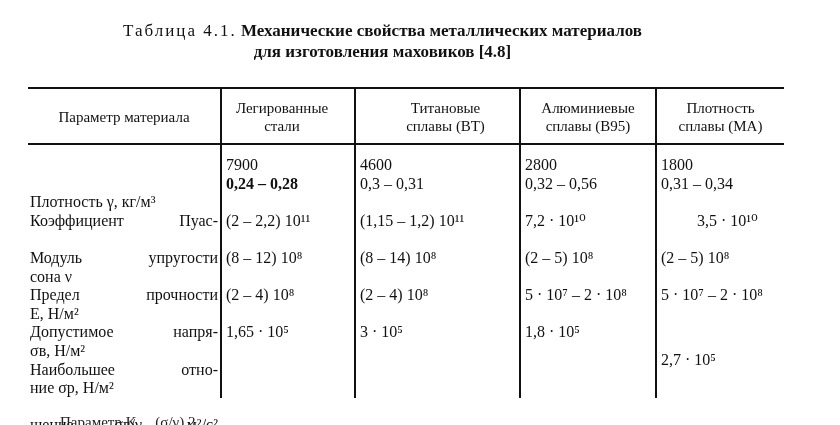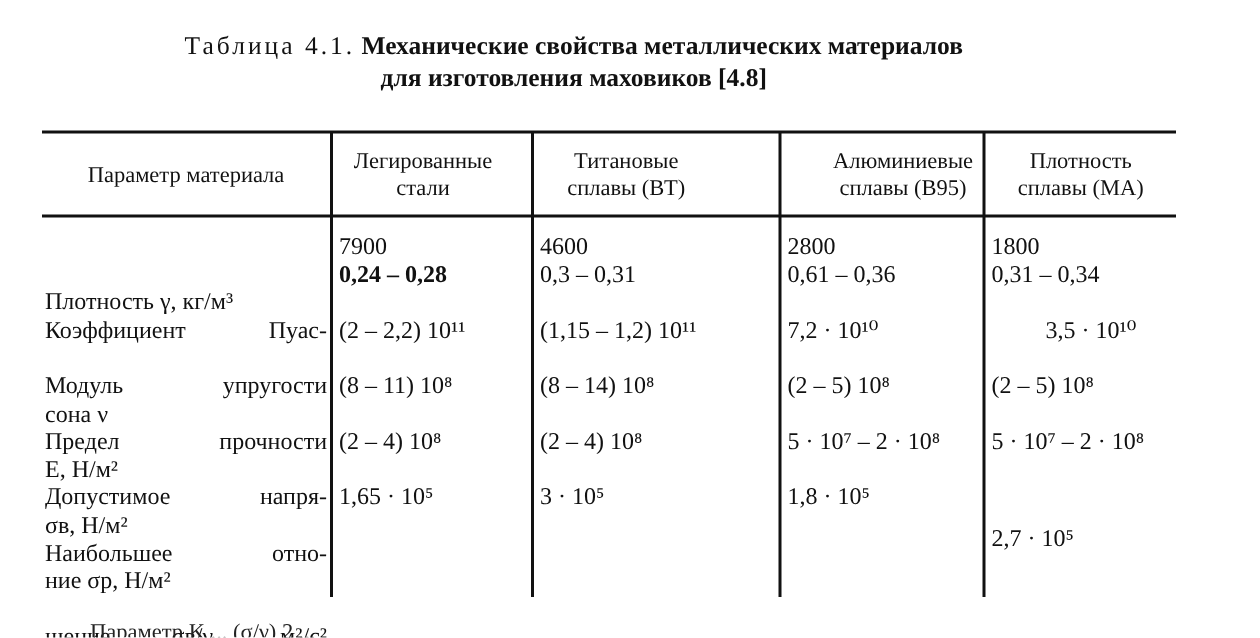--- a/index.html
+++ b/index.html
@@ -53,27 +53,27 @@
 
 <div class="hdr" style="left:28px; width:192px;">
   <div><span>Параметр материала</span></div>
 </div>
 <div class="hdr" style="left:222px; width:120px;">
   <div>
     <div>Легированные</div>
     <div>стали</div>
   </div>
 </div>
-<div class="hdr" style="left:340px; width:155px;">
+<div class="hdr" style="left:368px; width:155px;">
   <div>
     <div>Титановые</div>
     <div>сплавы (ВТ)</div>
   </div>
 </div>
-<div class="hdr" style="left:535px; width:134px;">
+<div class="hdr" style="left:521px; width:134px;">
   <div>
     <div>Алюминиевые</div>
     <div>сплавы (В95)</div>
   </div>
 </div>
 <div class="hdr" style="left:657px; width:127px;">
   <div>
     <div>Плотность</div>
     <div>сплавы (МА)</div>
   </div>
@@ -104,29 +104,29 @@
   
 </div>
 
 <div class="cell-text val" style="top:156px; left:226px;">7900</div>
 <div class="cell-text val" style="top:156px; left:360px;">4600</div>
 <div class="cell-text val" style="top:156px; left:525px;">2800</div>
 <div class="cell-text val" style="top:156px; left:661px;">1800</div>
 
 <div class="cell-text val" style="top:174.6px; left:226px;font-weight:bold;">0,24 – 0,28</div>
 <div class="cell-text val" style="top:174.6px; left:360px;">0,3 – 0,31</div>
-<div class="cell-text val" style="top:174.6px; left:525px;">0,61 – 0,36</div>
+<div class="cell-text val" style="top:174.6px; left:525px;">0,32 – 0,56</div>
 <div class="cell-text val" style="top:174.6px; left:661px;">0,31 – 0,34</div>
 
 <div class="cell-text val" style="top:211.8px; left:226px;">(2 – 2,2) 10¹¹</div>
 <div class="cell-text val" style="top:211.8px; left:360px;">(1,15 – 1,2) 10¹¹</div>
 <div class="cell-text val" style="top:211.8px; left:525px;">7,2 · 10¹⁰</div>
 <div class="cell-text val" style="top:211.8px; left:661px;margin-left:36px;">3,5 · 10¹⁰</div>
 
-<div class="cell-text val" style="top:249px; left:226px;">(8 – 11) 10⁸</div>
+<div class="cell-text val" style="top:249px; left:226px;">(8 – 12) 10⁸</div>
 <div class="cell-text val" style="top:249px; left:360px;">(8 – 14) 10⁸</div>
 <div class="cell-text val" style="top:249px; left:525px;">(2 – 5) 10⁸</div>
 <div class="cell-text val" style="top:249px; left:661px;">(2 – 5) 10⁸</div>
 
 <div class="cell-text val" style="top:286.2px; left:226px;">(2 – 4) 10⁸</div>
 <div class="cell-text val" style="top:286.2px; left:360px;">(2 – 4) 10⁸</div>
 <div class="cell-text val" style="top:286.2px; left:525px;">5 · 10⁷ – 2 · 10⁸</div>
 <div class="cell-text val" style="top:286.2px; left:661px;">5 · 10⁷ – 2 · 10⁸</div>
 
 <div class="cell-text val" style="top:323.4px; left:226px;">1,65 · 10⁵</div>

